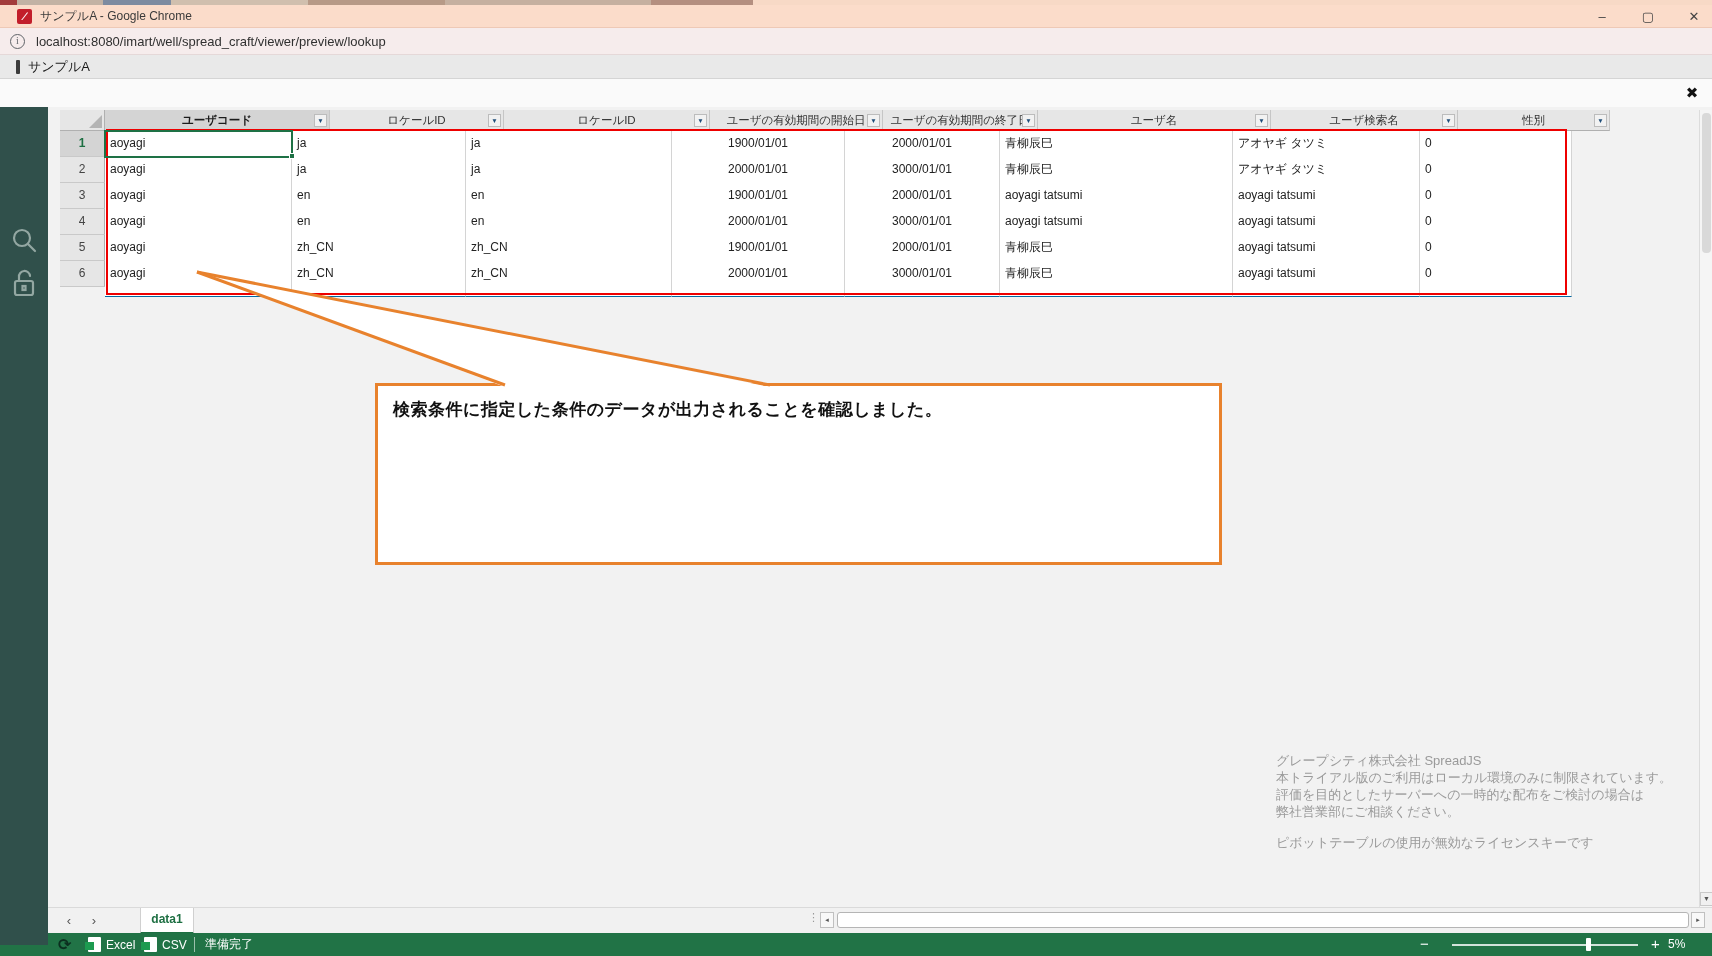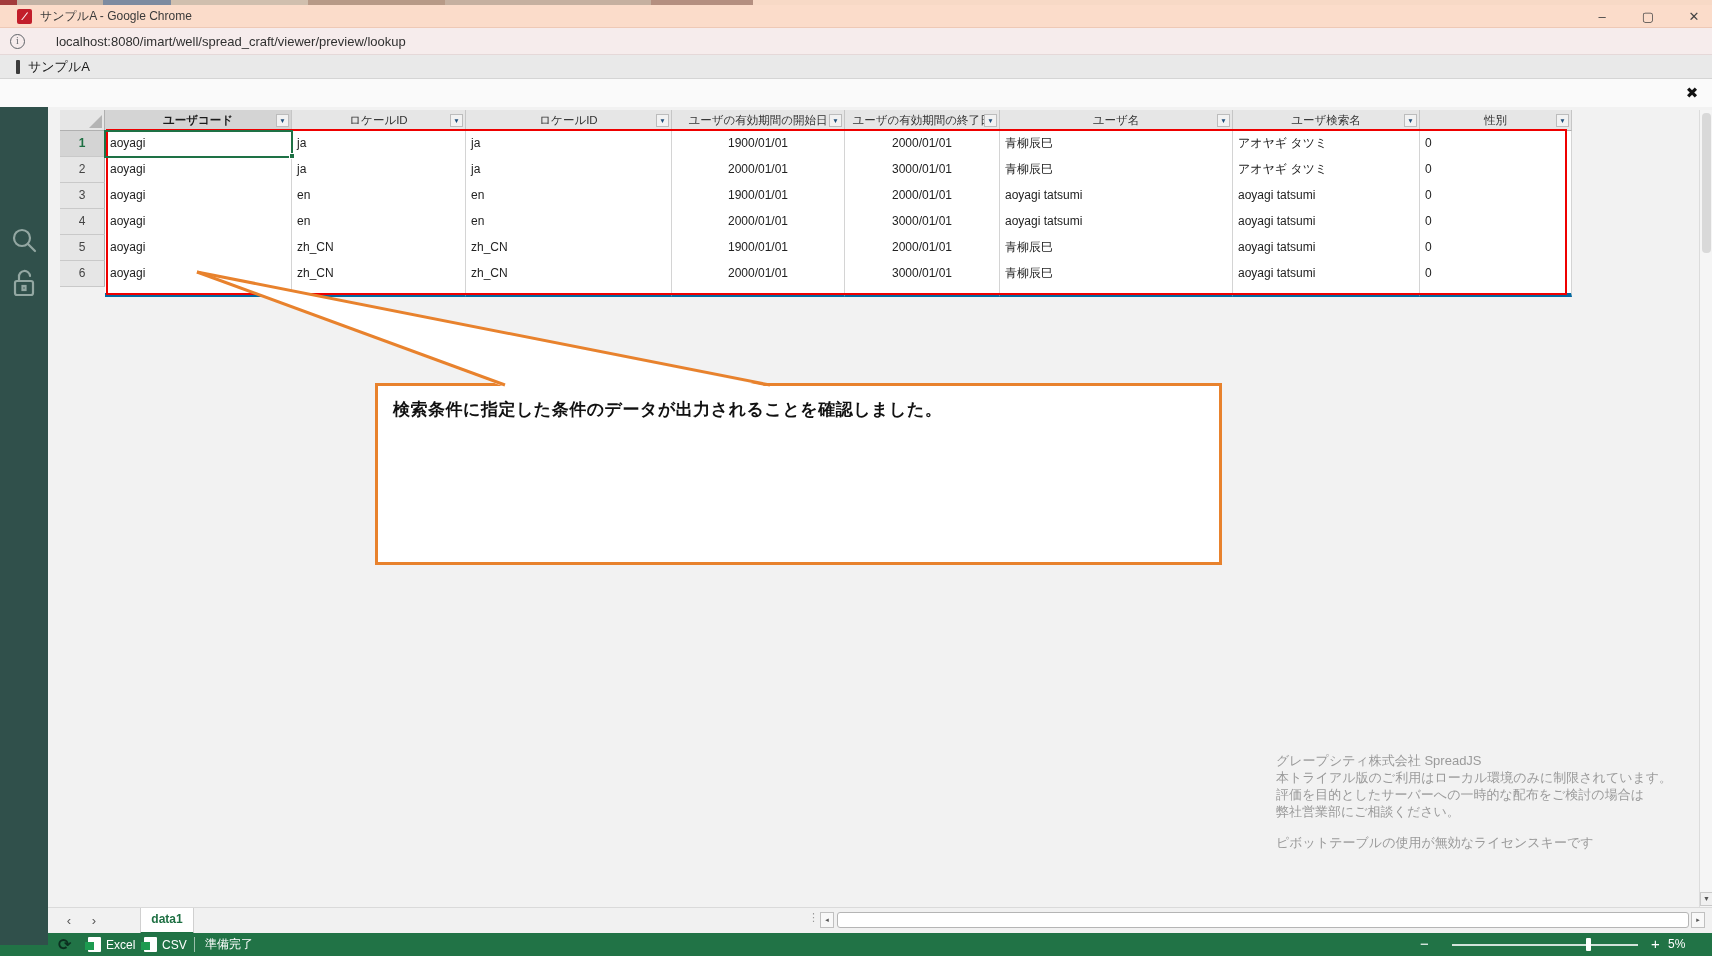--- a/index.html
+++ b/index.html
@@ -14,21 +14,21 @@
   
   .titlebar { position:absolute; left:0; top:5px; width:1712px; height:23px; background:#fbdcca; border-bottom:1px solid #eec9b6; display:flex; align-items:center; }
   .favicon { position:absolute; left:17px; top:4px; width:15px; height:15px; background:#c21e2a; border-radius:2px; color:#fff; font-size:11px; font-weight:bold; font-style:italic; text-align:center; line-height:15px; }
   .win-title { position:absolute; left:40px; top:0; height:37px; line-height:23px; font-size:12px; color:#3a3a3a; }
   .win-controls { position:absolute; right:8px; top:0; height:23px; display:flex; align-items:center; gap:26px; }
   .win-btn { width:20px; text-align:center; font-size:13px; color:#444; cursor:default; }
 
   
   .urlbar { position:absolute; left:0; top:28px; width:1712px; height:27px; background:#f6ecec; border-bottom:1px solid #e5d8d8; }
   .info-icon { position:absolute; left:10px; top:6px; width:15px; height:15px; border:1.5px solid #5f6368; border-radius:50%; color:#5f6368; font-size:10px; text-align:center; line-height:12px; font-family:"Liberation Serif",serif; }
-  .url-text { position:absolute; left:36px; top:0; height:27px; line-height:27px; font-size:13px; color:#303030;margin-left:20px; }
+  .url-text { position:absolute; left:36px; top:0; height:27px; line-height:27px; font-size:13px; color:#303030; }
 
   
   .appbar { position:absolute; left:0; top:55px; width:1712px; height:24px; background:#e9e9e9; border-bottom:1px solid #d5d5d5; }
   .appbar-flag { position:absolute; left:16px; top:5px; width:4px; height:14px; background:#3c3c3c; border-radius:1px; }
   .appbar-title { position:absolute; left:28px; top:0; height:24px; line-height:24px; font-size:13px; color:#1a1a1a; }
 
   
   .toolbar { position:absolute; left:0; top:79px; width:1712px; height:28px; background:#fafafa; }
   .viewer-close { position:absolute; left:1682px; top:4px; width:20px; height:20px; font-size:15px; font-weight:bold; color:#111; text-align:center; line-height:20px; cursor:pointer; }
 
@@ -43,21 +43,21 @@
   .corner { width:45px; height:21px; background:#e6e6e6; border-right:1px solid #b0b0b0; border-bottom:1px solid #b0b0b0; position:relative; }
   .corner-tri { position:absolute; right:2px; bottom:2px; width:0; height:0; border-left:13px solid transparent; border-bottom:13px solid #b4b4b4; }
   .hcell { position:relative; height:21px; background:#e6e6e6; border-right:1px solid #c6c6c6; border-bottom:1px solid #b0b0b0; display:flex; align-items:center; justify-content:center; }
   .hcell.sel { background:#d4d4d4; }
   .hcell.sel .hlabel { font-weight:bold; color:#1c1c1c; }
   .hlabel { font-size:11.5px; color:#333; white-space:nowrap; }
   .dd { position:absolute; right:2px; top:4px; width:13px; height:13px; background:#f2f2f2; border:1px solid #bcbcbc; color:#1f4e79; font-size:6.5px; display:flex; align-items:center; justify-content:center; cursor:pointer; }
   .row { display:flex; height:26px; }
   .rownum { width:45px; background:#e6e6e6; border-right:1px solid #b0b0b0; border-bottom:1px solid #c9c9c9; font-size:12px; color:#444; text-align:center; line-height:25px; }
   .rownum.sel { background:#d4d4d4; color:#1d6f42; font-weight:bold; }
-  .cell { height:36px; background:#fff; border-right:1px solid #d4d4d4; border-bottom:4px solid #0369a1; font-size:12px; color:#222; line-height:25px; white-space:nowrap; overflow:hidden; }
+  .cell { height:36px; background:#fff; border-right:1px solid #d4d4d4; border-bottom:1px solid #0369a1; font-size:12px; color:#222; line-height:25px; white-space:nowrap; overflow:hidden; }
   .cell.al { text-align:left; padding-left:5px; }
   .cell.ac { text-align:center; }
 
   
   .sel-cell { position:absolute; left:104px; top:130px; width:189px; height:28px; border:2px solid #1e7145; pointer-events:none; }
   .sel-handle { position:absolute; left:289px; top:153px; width:6px; height:6px; background:#1e7145; border:1px solid #fff; }
 
   
   .red-rect { position:absolute; left:106px; top:129px; width:1461px; height:166px; border:2px solid #ee0000; pointer-events:none; }
 
@@ -143,21 +143,21 @@
         <rect x="13.5" y="19" width="3" height="4"></rect>
       </svg>
     </div>
   </div>
 
   <div class="grid">
     <div class="headrow" id="headrow">
       <div class="corner">
         <div class="corner-tri"></div>
       </div>
-    <div class="hcell sel" style="width: 187px;">
+    <div class="hcell sel" style="width: 225px;">
           <span class="hlabel">ユーザコード</span>
           <span class="dd">▼</span>
         </div>
         <div class="hcell" style="width: 174px;">
           <span class="hlabel">ロケールID</span>
           <span class="dd">▼</span>
         </div>
         <div class="hcell" style="width: 206px;">
           <span class="hlabel">ロケールID</span>
           <span class="dd">▼</span>

